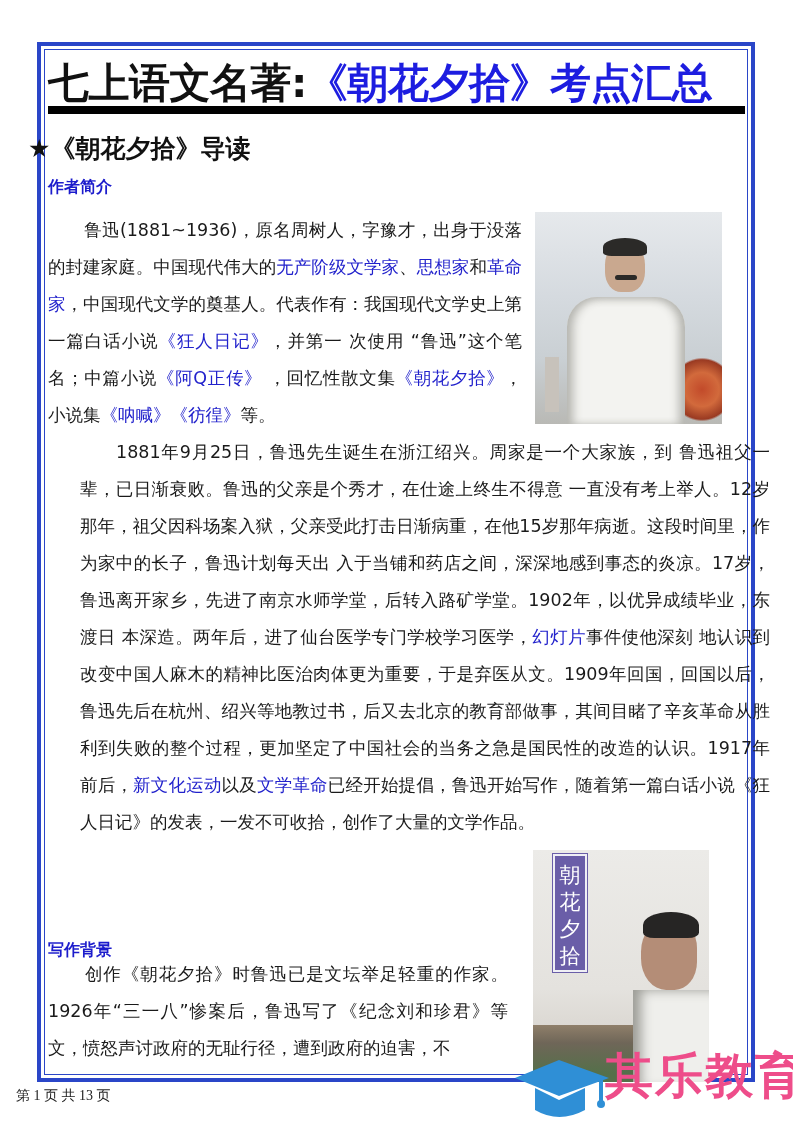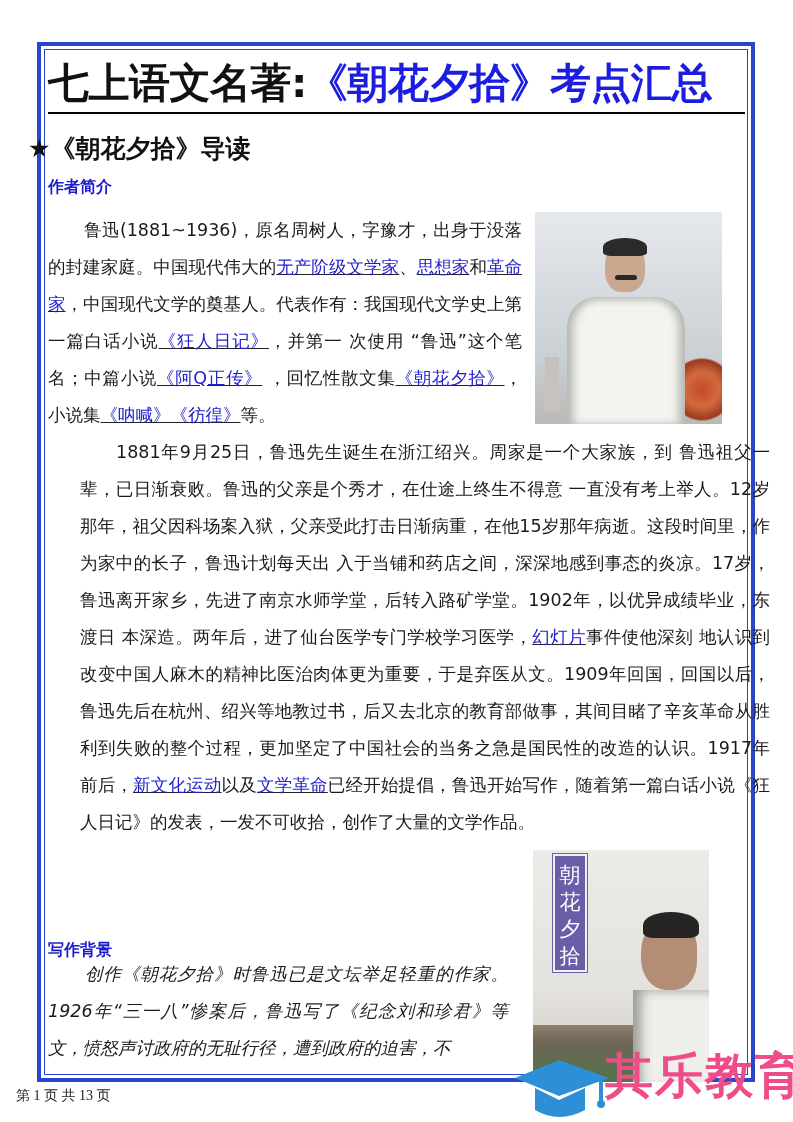--- a/index.html
+++ b/index.html
@@ -6,33 +6,33 @@
   body { width: 793px; height: 1122px; position: relative; overflow: hidden;
          font-family: "DejaVu Sans", "Liberation Sans", sans-serif; color: #1a1a1a; }
 
   .frame-outer { position: absolute; left: 37px; top: 42px; width: 718px; height: 1040px;
                  border: 4px solid #2a46c8; box-sizing: border-box; }
   .frame-inner { position: absolute; left: 44px; top: 49px; width: 704px; height: 1026px;
                  border: 1.5px solid #2a46c8; box-sizing: border-box; }
 
   .title { position: absolute; left: 48px; top: 56px; width: 697px; height: 58px;
            font-size: 41px; font-weight: 900; letter-spacing: -0.5px; white-space: nowrap;
-           border-bottom: 2px solid #000000; line-height: 54px; box-sizing: border-box; }
+           border-bottom: 8px solid #000000; line-height: 54px; box-sizing: border-box; }
   .title .black { color: #111; }
   .title .blue { color: #1d1de0; }
 
   .subtitle { position: absolute; left: 0; top: 131px; width: 793px; 
               font-size: 25px; font-weight: bold; color: #111; line-height: 36px; padding-left: 28px; }
 
   .heading { position: absolute; left: 48px; font-size: 16px; font-weight: bold; color: #1c1ccc; }
 
   .para { position: absolute; left: 48px; font-size: 17.5px; line-height: 37px; color: #1a1a1a;
           text-align: justify; }
   .para .indent { display: inline-block; width: 36px; }
-  .link { color: #2222cc; text-decoration: underline; text-decoration-color: #222; }
+  .link { color: #2222cc; text-decoration-color: #222; }
 
   .portrait { position: absolute; left: 535px; top: 212px; width: 187px; height: 212px;
               background: linear-gradient(180deg, #e6e9ec 0%, #d5dadf 40%, #c9cfd3 70%, #b9b9b5 100%);
               overflow: hidden; }
   .portrait .fig-body { position: absolute; left: 32px; top: 85px; width: 118px; height: 130px;
               background: #f3f3f0; border-radius: 30px 30px 0 0; box-shadow: inset 6px 0 10px #b5b5b0, inset -6px 0 10px #b5b5b0; }
   .portrait .fig-head { position: absolute; left: 70px; top: 30px; width: 40px; height: 50px;
               background: #c9a88f; border-radius: 45% 45% 40% 40%; }
   .portrait .fig-hair { position: absolute; left: 68px; top: 26px; width: 44px; height: 18px;
               background: #2b2a28; border-radius: 50% 50% 20% 20%; }
@@ -93,21 +93,21 @@
   <div class="fig-hair"></div>
   <div class="fig-mustache"></div>
 </div>
 
 <div class="para" style="top:434px; width:690px;margin-left:32px;">
   <span class="indent"></span><span>1881年9月25日，鲁迅先生诞生在浙江绍兴。周家是一个大家族，到 鲁迅祖父一辈，已日渐衰败。鲁迅的父亲是个秀才，在仕途上终生不得意 一直没有考上举人。12岁那年，祖父因科场案入狱，父亲受此打击日渐病重，在他15岁那年病逝。这段时间里，作为家中的长子，鲁迅计划每天出 入于当铺和药店之间，深深地感到事态的炎凉。17岁，鲁迅离开家乡，先进了南京水师学堂，后转入路矿学堂。1902年，以优异成绩毕业，东渡日 本深造。两年后，进了仙台医学专门学校学习医学，</span><a class="link">幻灯片</a><span>事件使他深刻 地认识到改变中国人麻木的精神比医治肉体更为重要，于是弃医从文。1909年回国，回国以后，鲁迅先后在杭州、绍兴等地教过书，后又去北京的教育部做事，其间目睹了辛亥革命从胜利到失败的整个过程，更加坚定了中国社会的当务之急是国民性的改造的认识。1917年前后，</span><a class="link">新文化运动</a><span>以及</span><a class="link">文学革命</a><span>已经开始提倡，鲁迅开始写作，随着第一篇白话小说《狂人日记》的发表，一发不可收拾，创作了大量的文学作品。</span>
 </div>
 
 <div class="heading" style="top:924px;margin-top:16px;">写作背景</div>
 
-<div class="para" style="top:956px; width:460px;font-style:italic;">
+<div class="para" style="top:956px; width:460px;">
   <span class="indent"></span><span>创作《朝花夕拾》时鲁迅已是文坛举足轻重的作家。1926年“三一八”惨案后，鲁迅写了《纪念刘和珍君》等文，愤怒声讨政府的无耻行径，遭到政府的迫害，不</span>
 </div>
 
 <div class="cover">
   <div class="label">
     <span>朝</span>
     <span>花</span>
     <span>夕</span>
     <span>拾</span>
   </div>

